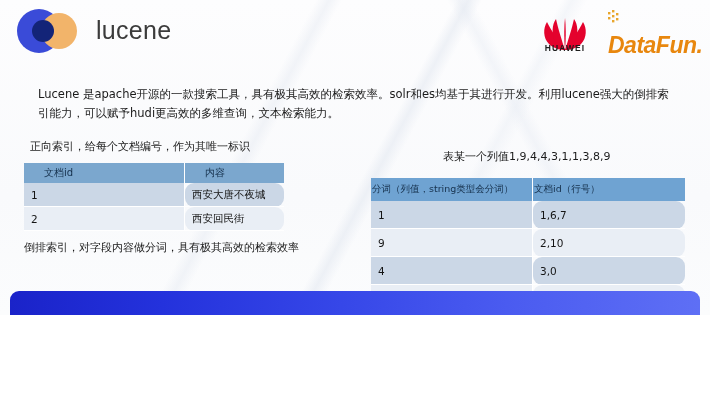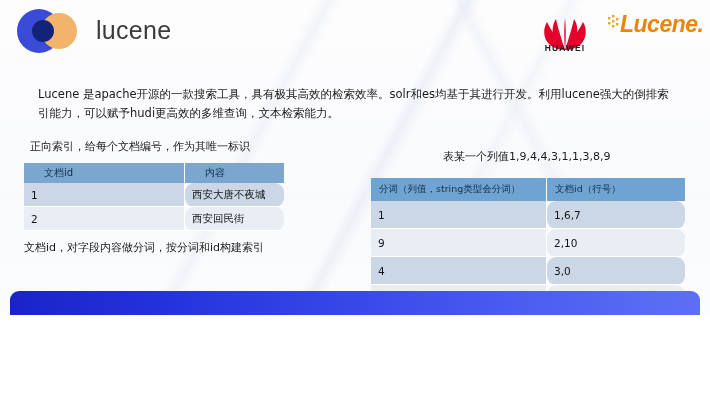--- a/index.html
+++ b/index.html
@@ -128,21 +128,21 @@
   #table-forward th:nth-child(1), #table-forward td:nth-child(1) { width: 120px; }
   #table-forward tbody td { height: 17px; }
 
   
   #table-inverted { left: 24px; top: 265px; width: 260px; }
   #table-inverted th:nth-child(1), #table-inverted td:nth-child(1) { width: 120px; }
   #table-inverted tbody td { height: 19px; }
 
   
   #table-column { left: 371px; top: 178px; width: 314px; }
-  #table-column th { background: #6FA3D2; font-size: 9.5px; padding: 5px 8px; }
+  #table-column th { background: #6FA3D2; font-size: 9.5px; padding: 5px 1px; }
   #table-column th:nth-child(1), #table-column td:nth-child(1) { width: 159px; }
   #table-column tbody td { height: 21px; font-size: 10.5px; }
 
   
   .bottom-bar {
     position: absolute;
     left: 10px;
     right: 10px;
     bottom: 0;
     height: 24px;
@@ -184,27 +184,27 @@
         <g fill="#E8A62C">
           <rect x="0" y="2" width="2.4" height="2.4"></rect>
             <rect x="4" y="0" width="2.4" height="2.4"></rect>
           <rect x="0" y="7" width="2.4" height="2.4"></rect>
             <rect x="4" y="5" width="2.4" height="2.4"></rect>
           <rect x="8" y="3" width="2.4" height="2.4"></rect>
             <rect x="4" y="10" width="2.4" height="2.4"></rect>
           <rect x="8" y="8" width="2.4" height="2.4"></rect>
         </g>
       </svg>
-    </span><span class="df-text">Lucene.</span>
+    </span><span class="df-text">DataFun.</span>
   </div>
 
   <div class="intro">Lucene 是apache开源的一款搜索工具，具有极其高效的检索效率。solr和es均基于其进行开发。利用lucene强大的倒排索引能力，可以赋予hudi更高效的多维查询，文本检索能力。</div>
 
   <div class="caption cap-fwd">正向索引，给每个文档编号，作为其唯一标识</div>
-  <div class="caption cap-inv">文档id，对字段内容做分词，按分词和id构建索引</div>
+  <div class="caption cap-inv">倒排索引，对字段内容做分词，具有极其高效的检索效率</div>
   <div class="caption cap-col">表某一个列值1,9,4,4,3,1,1,3,8,9</div>
 
   <table class="slide-table" id="table-forward">
     <thead>
       <tr>
         <th>文档id</th>
         <th>内容</th>
       </tr>
     </thead>
     <tbody>

